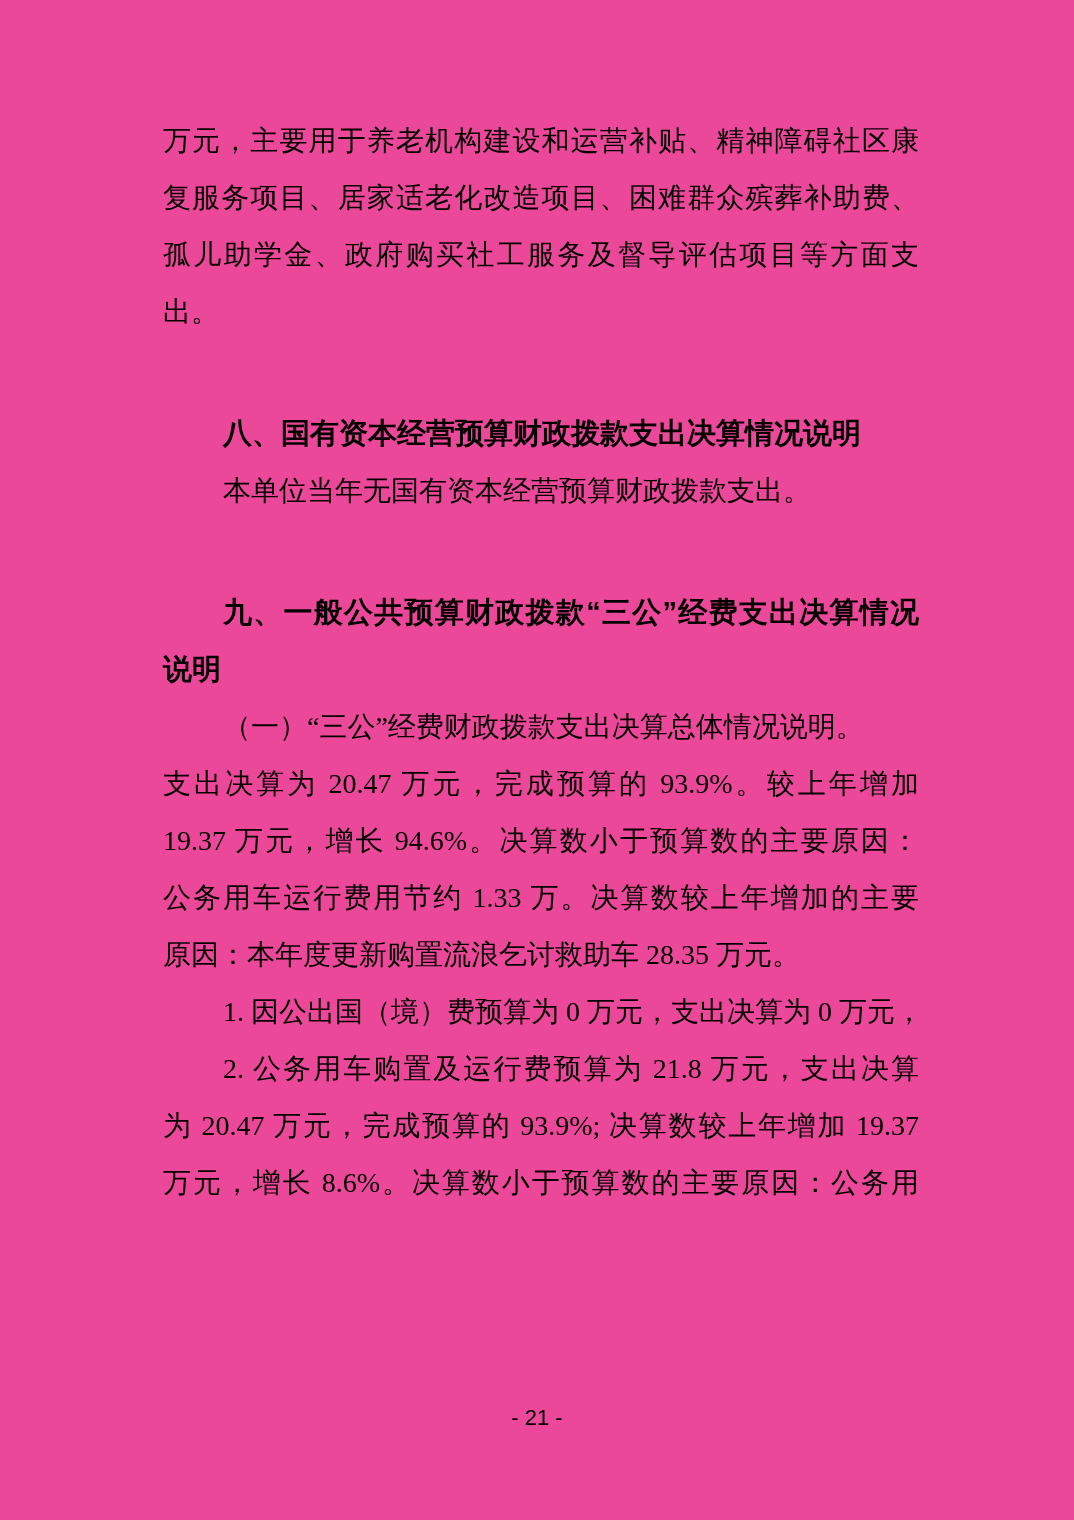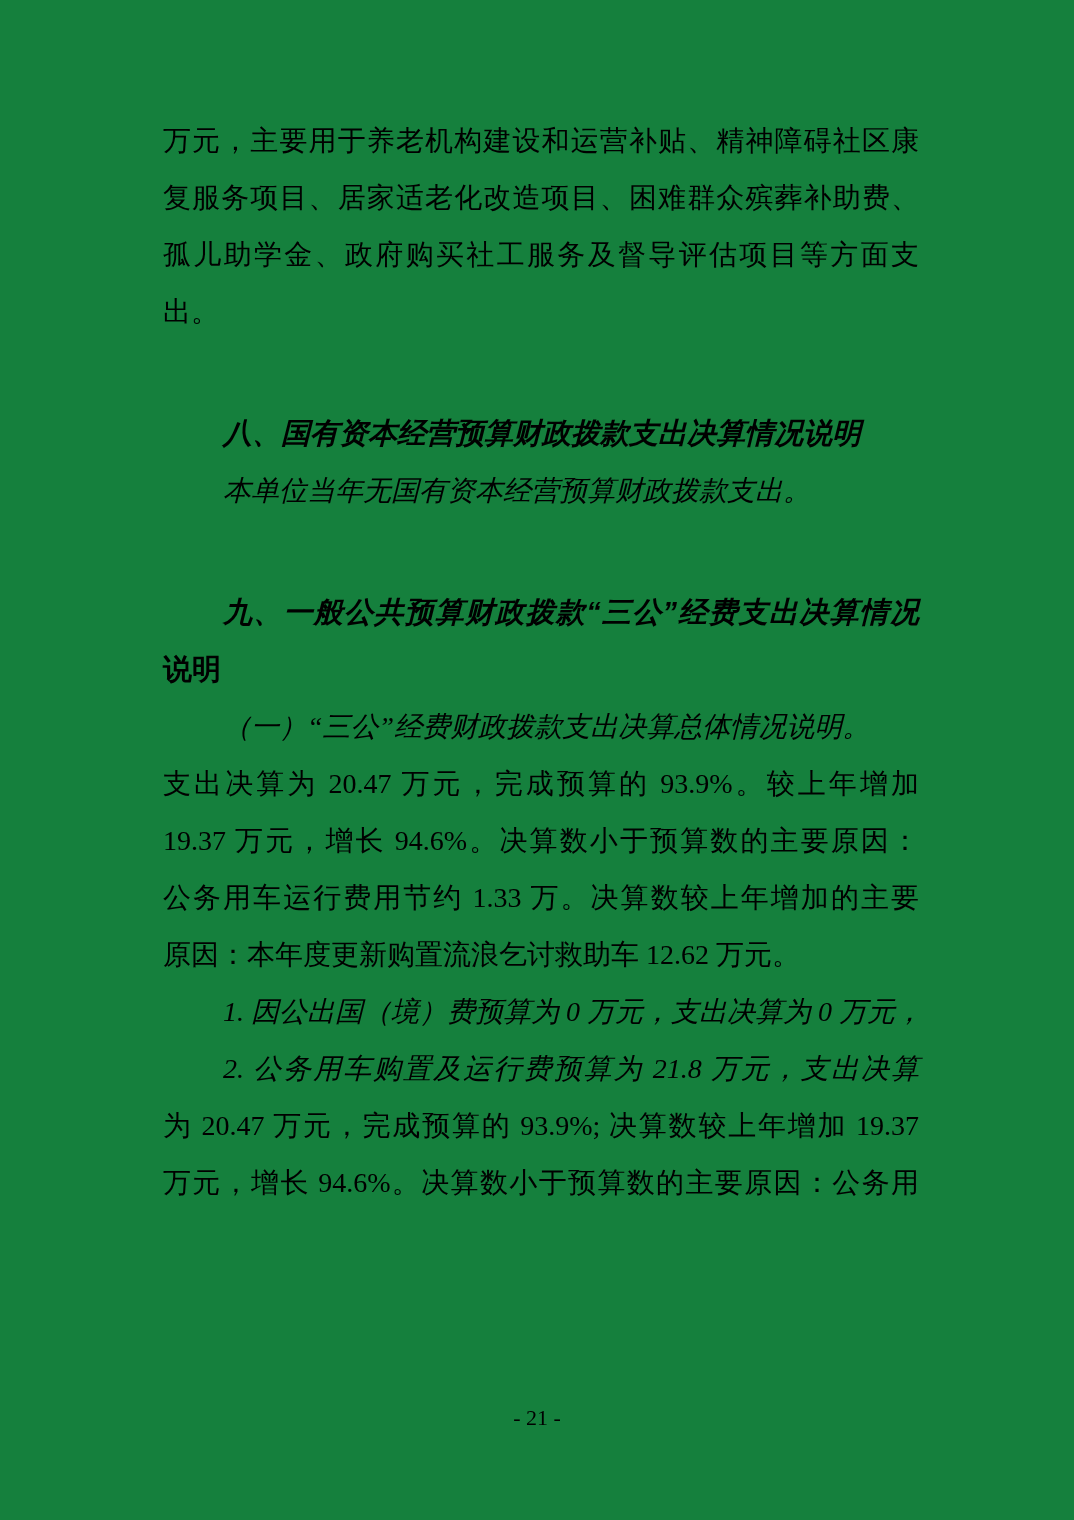--- a/index.html
+++ b/index.html
@@ -4,21 +4,21 @@
 <style>
   html, body {
     margin: 0;
     padding: 0;
     background: #ffffff;
   }
   .page {
     position: relative;
     width: 1074px;
     height: 1520px;
-    background: #15803d;
+    background: #ec4899;
     overflow: hidden;
     color: #000000;
   }
   .content {
     position: absolute;
     left: 163px;
     top: 112px;
     width: 756px;
   }
   .line {
@@ -32,39 +32,38 @@
   }
   
   .j {
     text-align: justify;
     text-align-last: justify;
     text-justify: inter-character;
   }
   
   .indent {
     text-indent: 60px;
-    font-style: italic;
   }
   
   .heading {
     font-family: "Liberation Sans", "DejaVu Sans", sans-serif;
     font-weight: 700;
     font-size: 29px;
   }
   
   .gap {
     margin-top: 65px;
   }
   .footer {
     position: absolute;
     left: 0;
     right: 0;
     top: 1398px;
     text-align: center;
-    font-family: Liberation Serif, serif;
+    font-family: Liberation Sans, sans-serif;
     font-size: 22px;
     line-height: 40px;
     color: #000000;
   }
 </style>
 </head>
 <body>
 
 <div class="page">
   <div class="content">
@@ -77,23 +76,23 @@
     <div class="line heading indent gap">八、国有资本经营预算财政拨款支出决算情况说明</div>
     <div class="line indent">本单位当年无国有资本经营预算财政拨款支出。</div>
 
     <div class="line heading indent j gap">九、一般公共预算财政拨款“三公”经费支出决算情况</div>
     <div class="line heading">说明</div>
 
     <div class="line indent">（一）“三公”经费财政拨款支出决算总体情况说明。</div>
     <div class="line j">支出决算为 20.47 万元，完成预算的 93.9%。较上年增加</div>
     <div class="line j">19.37 万元，增长 94.6%。决算数小于预算数的主要原因：</div>
     <div class="line j">公务用车运行费用节约 1.33 万。决算数较上年增加的主要</div>
-    <div class="line">原因：本年度更新购置流浪乞讨救助车 12.62 万元。</div>
+    <div class="line">原因：本年度更新购置流浪乞讨救助车 28.35 万元。</div>
 
     <div class="line indent j">1. 因公出国（境）费预算为 0 万元，支出决算为 0 万元，</div>
     <div class="line indent j">2. 公务用车购置及运行费预算为 21.8 万元，支出决算</div>
     <div class="line j">为 20.47 万元，完成预算的 93.9%; 决算数较上年增加 19.37</div>
-    <div class="line j">万元，增长 94.6%。决算数小于预算数的主要原因：公务用</div>
+    <div class="line j">万元，增长 8.6%。决算数小于预算数的主要原因：公务用</div>
 
   </div>
 
   <div class="footer">- 21 -</div>
 </div>
 
 </body></html>

